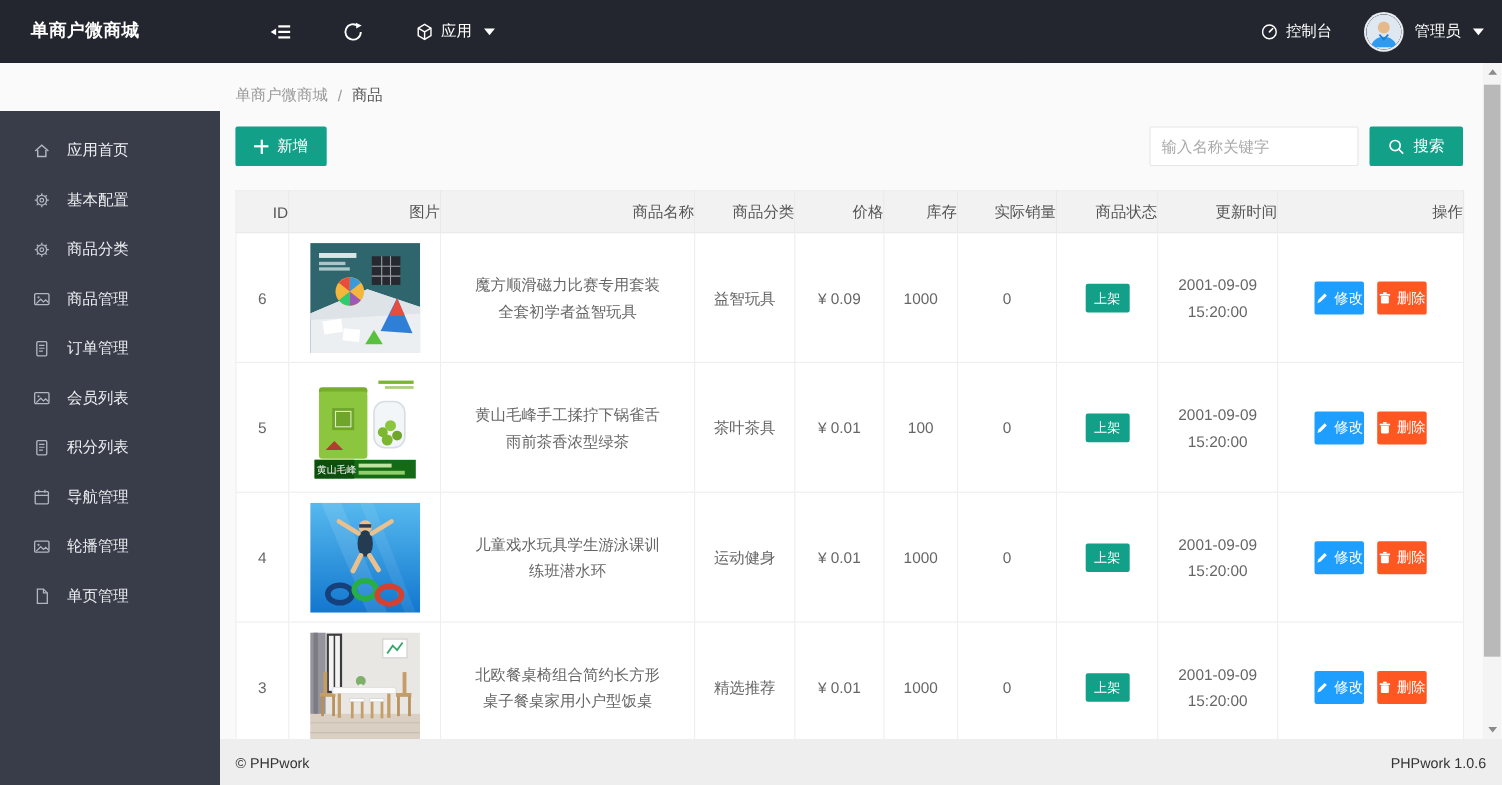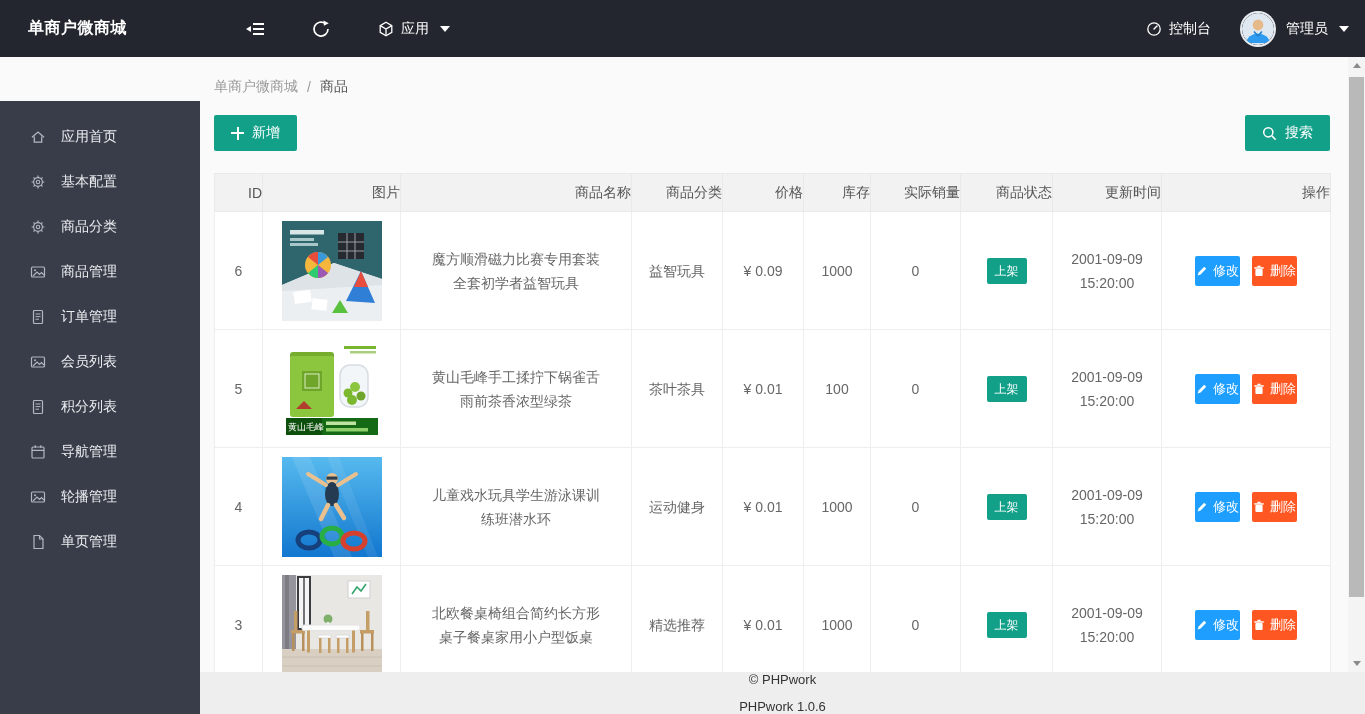--- a/index.html
+++ b/index.html
@@ -59,21 +59,21 @@
     line-height:1; padding:7px 8px; border-radius:2px; }
   .action-btn { display:inline-flex; align-items:center; gap:5px; height:30px;
     padding:0 1px; border:none; border-radius:2px; color:#fff; font-size:13px;
     cursor:pointer; vertical-align:middle; }
   .btn-edit { background:#1e9fff; }
   .btn-del { background:#ff5722; margin-left:8px; }
 
   
   .footer { position:fixed; left:200px; bottom:0; width:1165px; height:42px;
     background:#eee; display:flex; align-items:center; justify-content:space-between;
-    padding:0 14px; font-size:13px; color:#333; z-index:35;flex-direction:column; }
+    padding:0 14px; font-size:13px; color:#333; z-index:35; }
 
   
   .scrollbar { position:fixed; right:0; top:57px; width:17px; height:615px;
     background:#f4f4f4; z-index:36; }
   .sb-thumb { position:absolute; left:1px; right:1px; top:20px; bottom:75px;
     background:#b9b9b9; cursor:pointer; }
   .sb-arrow { position:absolute; left:0; width:17px; height:17px; display:flex;
     align-items:center; justify-content:center; cursor:pointer; }
   .sb-arrow.up { top:0; } .sb-arrow.down { bottom:0; }
   .tri-up { width:0; height:0; border-left:4px solid transparent;
@@ -217,20 +217,21 @@
     <span>/</span>
     <span class="crumb-current">商品</span>
   </div>
 
   <div class="toolbar">
     <button class="btn-teal">
       <span class="plus-icon"></span>
       <span>新增</span>
     </button>
     <div class="search-box">
+      <input class="search-input" placeholder="输入名称关键字" style="">
       <button class="btn-teal">
         <svg width="15" height="15" viewBox="0 0 15 15">
           <circle cx="6.3" cy="6.3" r="4.6" fill="none" stroke="#fff" stroke-width="1.5"></circle>
           <line x1="9.9" y1="9.9" x2="13.6" y2="13.6" stroke="#fff" stroke-width="1.5"></line>
         </svg>
         <span>搜索</span>
       </button>
     </div>
   </div>
 

